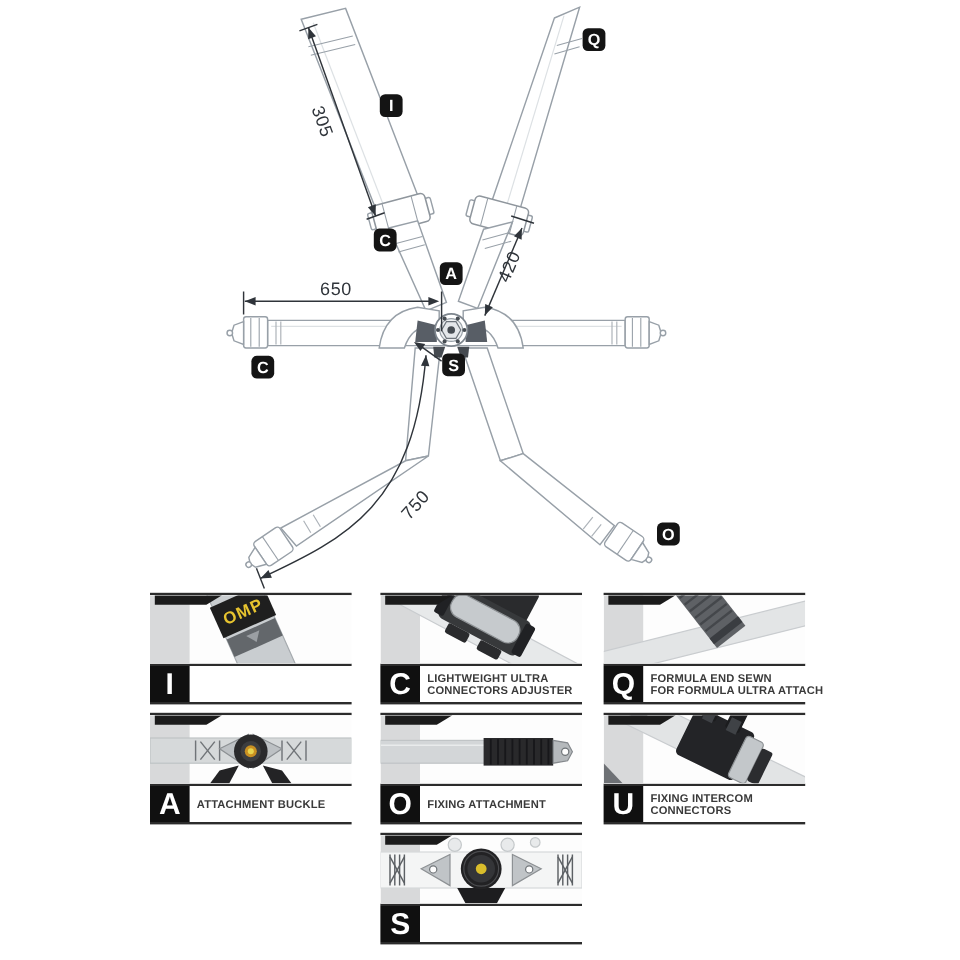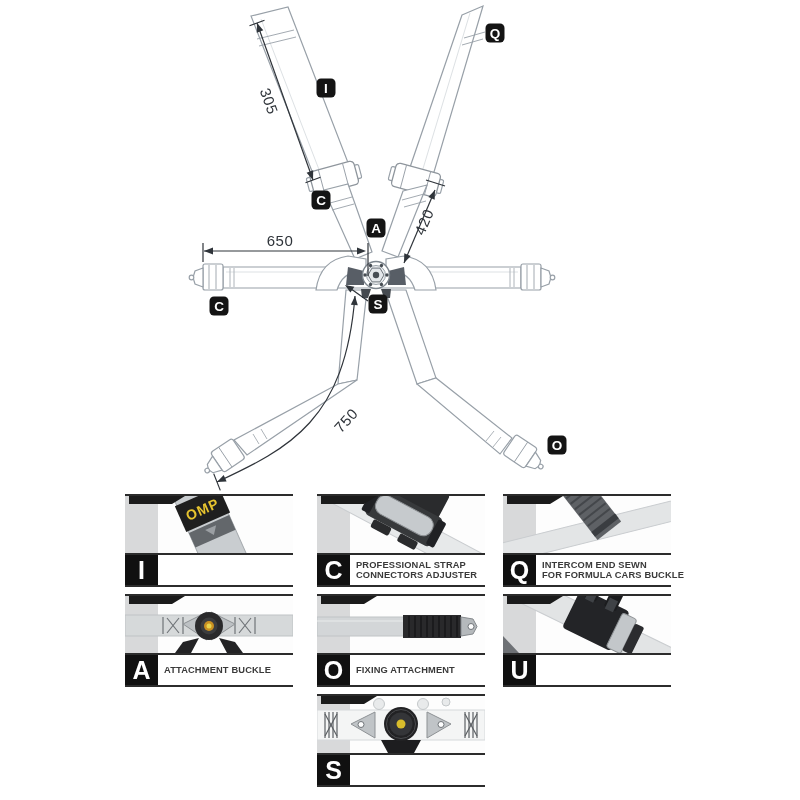--- a/index.html
+++ b/index.html
@@ -237,21 +237,21 @@
           <rect x="58" y="36" width="20" height="9" rx="2" fill="#2a2b2d"></rect>
           <rect x="88" y="36" width="20" height="9" rx="2" fill="#2a2b2d"></rect>
         </g>
         <polygon points="4,0 60,0 47,8 4,8" fill="#1b1b1b"></polygon>
       </svg>
     </div>
     <div class="divline"></div>
     <div class="caption">
       <div class="letterbox">C</div>
       <div class="captext">
-          <span>PROFESSIONAL STRAP</span>
+          <span>LIGHTWEIGHT ULTRA</span>
           <span>CONNECTORS ADJUSTER</span>
         </div>
     </div>
     <div class="botline"></div>
   </div>
 
   <div class="cell" style="left:378px;top:0">
     <div class="topline"></div>
     <div class="photo">
       <svg width="168" height="57" viewBox="0 0 168 57">
@@ -273,22 +273,22 @@
           </g>
           <rect x="78" y="30" width="30" height="6" fill="#3a3d41"></rect>
         </g>
         <polygon points="4,0 60,0 47,8 4,8" fill="#1b1b1b"></polygon>
       </svg>
     </div>
     <div class="divline"></div>
     <div class="caption">
       <div class="letterbox">Q</div>
       <div class="captext">
-          <span>INTERCOM END SEWN</span>
-          <span>FOR FORMULA CARS BUCKLE</span>
+          <span>FORMULA END SEWN</span>
+          <span>FOR FORMULA ULTRA ATTACH</span>
         </div>
     </div>
     <div class="botline"></div>
   </div>
 
   <div class="cell" style="left:0;top:100px">
     <div class="topline"></div>
     <div class="photo">
       <svg width="168" height="57" viewBox="0 0 168 57">
         <rect x="0" y="0" width="33" height="57" fill="#d8d9da"></rect>
@@ -377,20 +377,24 @@
           <rect x="112" y="2" width="16" height="38" rx="3" fill="#c3c7ca" stroke="#8d9194"></rect>
           <rect x="128" y="6" width="10" height="30" rx="2" fill="#2b2c2f"></rect>
         </g>
         <polygon points="0,40 16,57 0,57" fill="#6e7175"></polygon>
         <polygon points="4,0 60,0 47,8 4,8" fill="#1b1b1b"></polygon>
       </svg>
     </div>
     <div class="divline"></div>
     <div class="caption">
       <div class="letterbox">U</div>
+      <div class="captext">
+          <span>FIXING INTERCOM</span>
+          <span>CONNECTORS</span>
+        </div>
     </div>
     <div class="botline"></div>
   </div>
 
   <div class="cell" style="left:192px;top:200px">
     <div class="topline"></div>
     <div class="photo">
       <svg width="168" height="57" viewBox="0 0 168 57">
         <rect x="0" y="0" width="33" height="57" fill="#d8d9da"></rect>
         <rect x="0" y="14" width="168" height="30" fill="#f4f5f5" stroke="#d6d9db"></rect>

